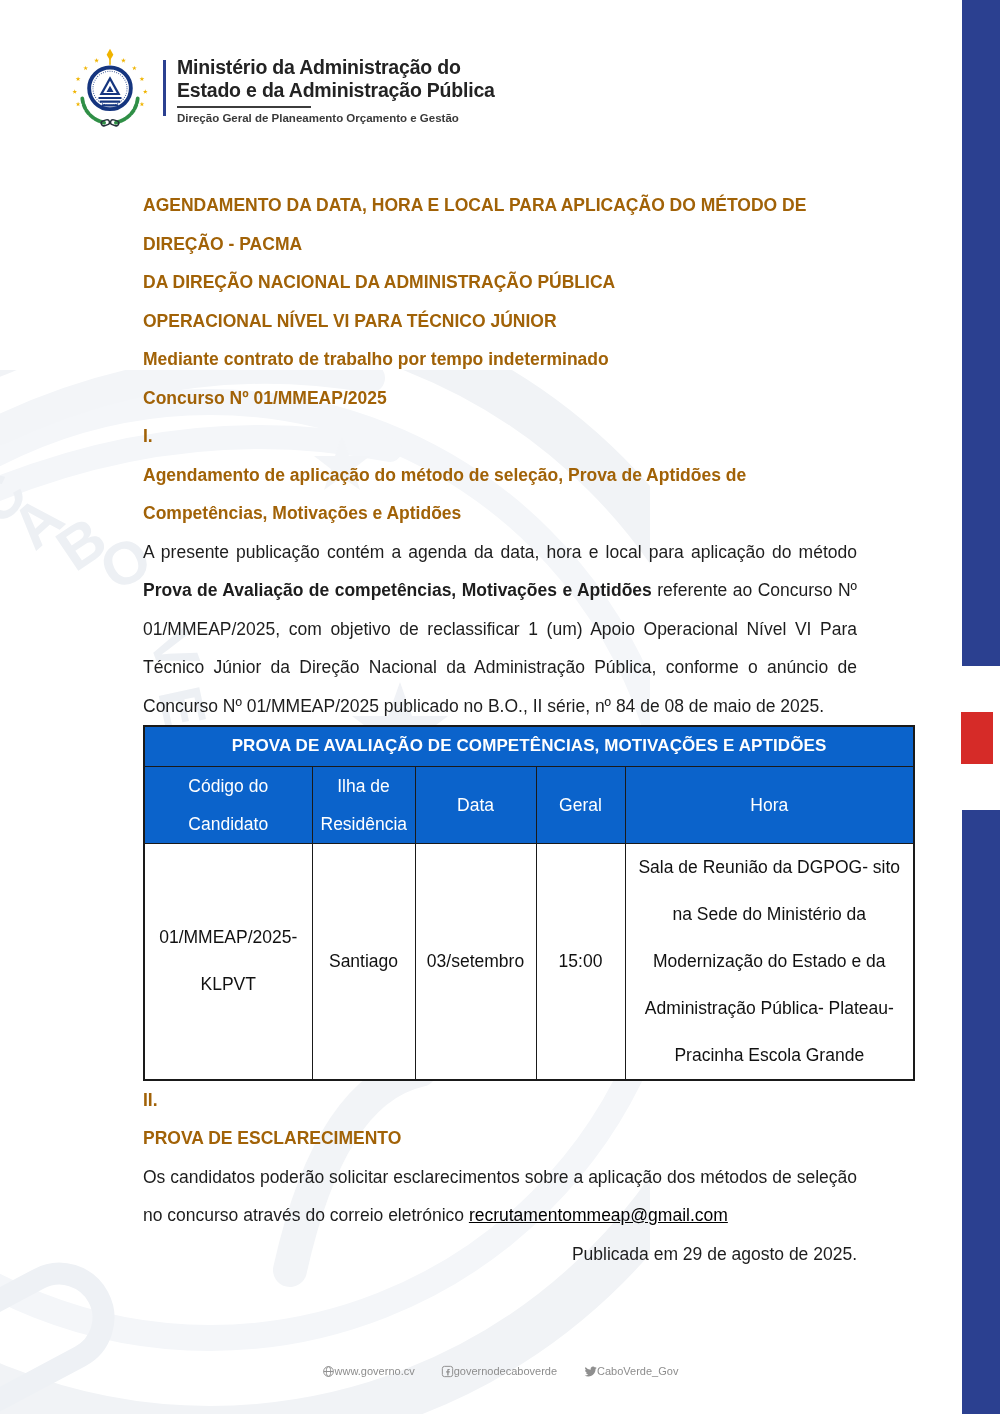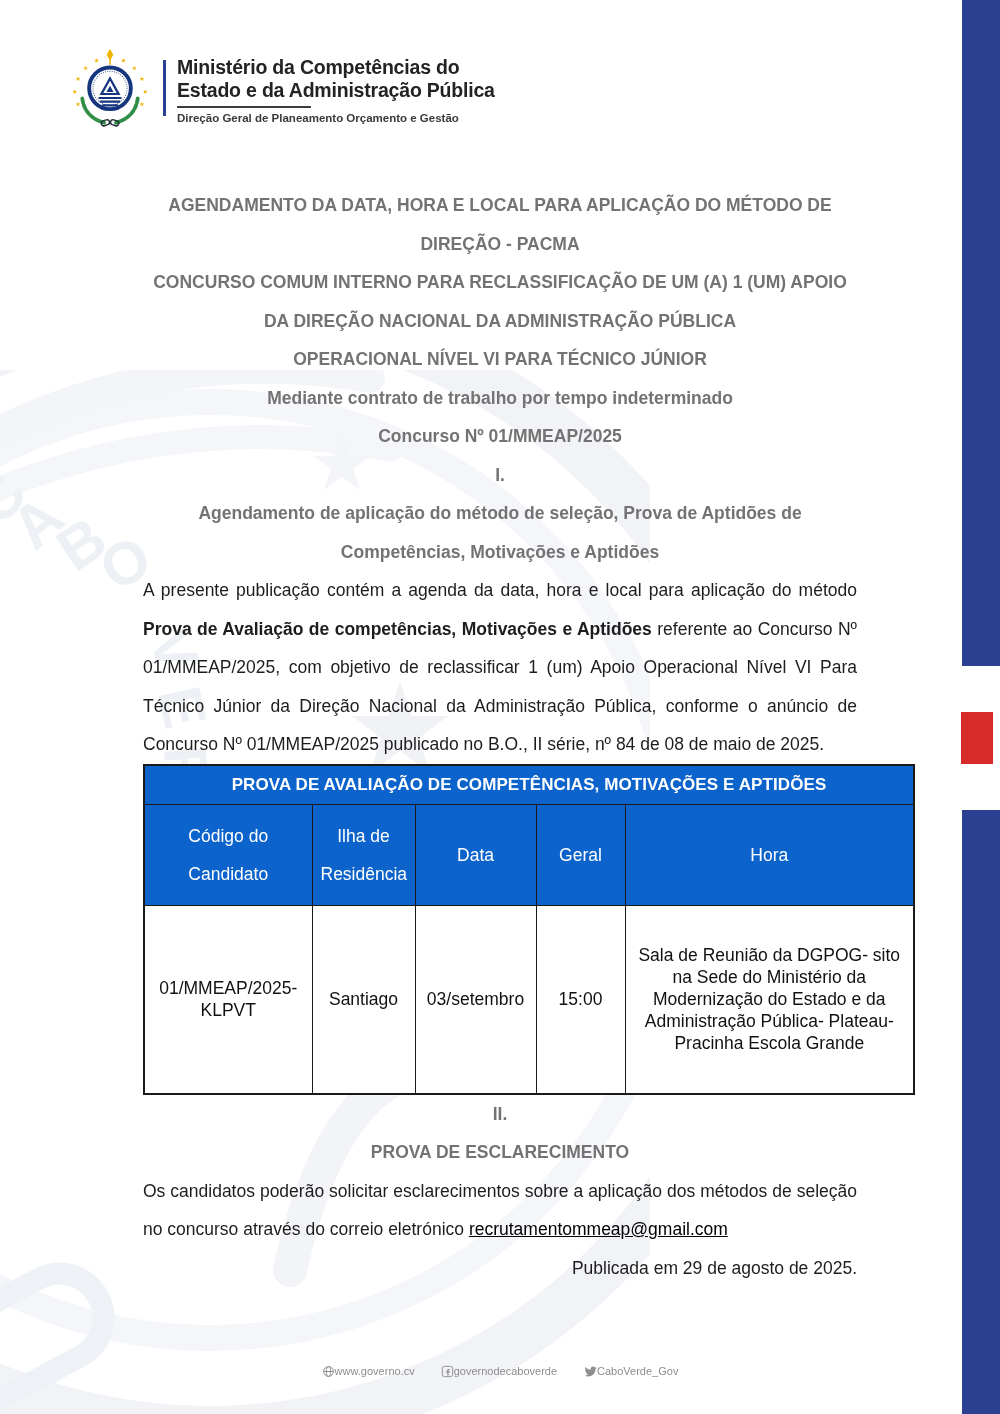--- a/index.html
+++ b/index.html
@@ -17,28 +17,28 @@
   
   .hdr { position:absolute; left:68px; top:48px; display:flex; align-items:flex-start; gap:11px; }
   .hdr-divider { width:3px; height:56px; background:#2b4090; margin-top:12px; }
   .hdr-text { padding-top:8px; }
   .hdr-line { font-size:19.5px; font-weight:bold; color:#232323; line-height:23px; letter-spacing:-0.2px; }
   .hdr-rule { width:134px; height:0; border-top:2px solid #3c3c3c; margin:4px 0 4px 0; }
   .hdr-dept { font-size:11.5px; font-weight:600; color:#3a3a3a; }
 
   
   .main { position:absolute; left:143px; top:186px; width:772px; color:#1a1a1a; }
-  .tline { width:714px; text-align:center; font-weight:bold; font-size:17.5px; line-height:38.5px; color:#737373; }
+  .tline { width:714px; font-weight:bold; font-size:17.5px; line-height:38.5px; color:#a16207; }
   .para { width:714px; text-align:justify; font-size:17.5px; line-height:38.5px; color:#1d1d1d; }
 
   table.schedule { width:770px; border-collapse:collapse; border:2px solid #1a1a1a; table-layout:fixed; }
   table.schedule td { border:1.5px solid #1a1a1a; text-align:center; vertical-align:middle; }
   td.banner { background:#0b63cb; color:#fff; font-weight:bold; font-size:17px; height:40px; letter-spacing:0.1px; }
-  td.colhead { background:#0b63cb; color:#fff; font-size:17.5px; line-height:38px; height:74px; padding:12px 8px;margin-left:11px; }
-  td.cell { background:#fff; font-size:17.5px; line-height:22px; height:188px; padding:0 9px; color:#111; }
+  td.colhead { background:#0b63cb; color:#fff; font-size:17.5px; line-height:38px; height:74px; padding:0 8px;margin-left:11px; }
+  td.cell { background:#fff; font-size:17.5px; line-height:47px; height:188px; padding:0 9px; color:#111; }
 
   .link { color:#000000; text-decoration:underline;margin-top:26px; }
   .published { width:714px; text-align:right; font-size:17.5px; line-height:38.5px; color:#1d1d1d; }
 
   
   .footer { position:absolute; left:0; right:0; top:1364px; display:flex; justify-content:center; align-items:center; gap:26px; color:#8d8d8d; font-size:11px; }
   .fitem { display:flex; align-items:center; }
   .fitem svg { display:block; }
 </style>
 </head>
@@ -104,31 +104,30 @@
         <rect x="37.5" y="62.6" width="25" height="2.6" rx="1.3" fill="#15357f"></rect>
         <rect x="40" y="67" width="20" height="2.6" rx="1.3" fill="#15357f"></rect>
         <path d="M17,60 C19,76 29,85 43,89" fill="none" stroke="#2f8f46" stroke-width="4.5" stroke-dasharray="5,2.4" stroke-linecap="round"></path>
         <path d="M83,60 C81,76 71,85 57,89" fill="none" stroke="#2f8f46" stroke-width="4.5" stroke-dasharray="5,2.4" stroke-linecap="round"></path>
         <rect x="39.5" y="86" width="10" height="6" rx="3" fill="none" stroke="#26303a" stroke-width="1.8" transform="rotate(-18 44.5 89)"></rect>
         <rect x="50.5" y="86" width="10" height="6" rx="3" fill="none" stroke="#26303a" stroke-width="1.8" transform="rotate(18 55.5 89)"></rect>
       </svg>
     </span>
     <div class="hdr-divider"></div>
     <div class="hdr-text">
-      <div class="hdr-line">Ministério da Competências do</div>
+      <div class="hdr-line">Ministério da Administração do</div>
       <div class="hdr-line">Estado e da Administração Pública</div>
       <div class="hdr-rule"></div>
       <div class="hdr-dept">Direção Geral de Planeamento Orçamento e Gestão</div>
     </div>
   </div>
 
   <div class="main">
     <div class="tline">AGENDAMENTO DA DATA, HORA E LOCAL PARA APLICAÇÃO DO MÉTODO DE</div>
     <div class="tline">DIREÇÃO - PACMA</div>
-    <div class="tline">CONCURSO COMUM INTERNO PARA RECLASSIFICAÇÃO DE UM (A) 1 (UM) APOIO</div>
     <div class="tline">DA DIREÇÃO NACIONAL DA ADMINISTRAÇÃO PÚBLICA</div>
     <div class="tline">OPERACIONAL NÍVEL VI PARA TÉCNICO JÚNIOR</div>
     <div class="tline">Mediante contrato de trabalho por tempo indeterminado</div>
     <div class="tline">Concurso Nº 01/MMEAP/2025</div>
     <div class="tline">I.</div>
     <div class="tline">Agendamento de aplicação do método de seleção, Prova de Aptidões de Competências, Motivações e Aptidões</div>
 
     <p class="para"><span>A presente publicação contém a agenda da data, hora e local para aplicação do método </span><b>Prova de Avaliação de competências, Motivações e Aptidões</b><span> referente ao Concurso Nº 01/MMEAP/2025, com objetivo de reclassificar 1 (um) Apoio Operacional Nível VI Para Técnico Júnior da Direção Nacional da Administração Pública, conforme o anúncio de Concurso Nº 01/MMEAP/2025 publicado no B.O., II série, nº 84 de 08 de maio de 2025.</span></p>
 
     <table class="schedule">

